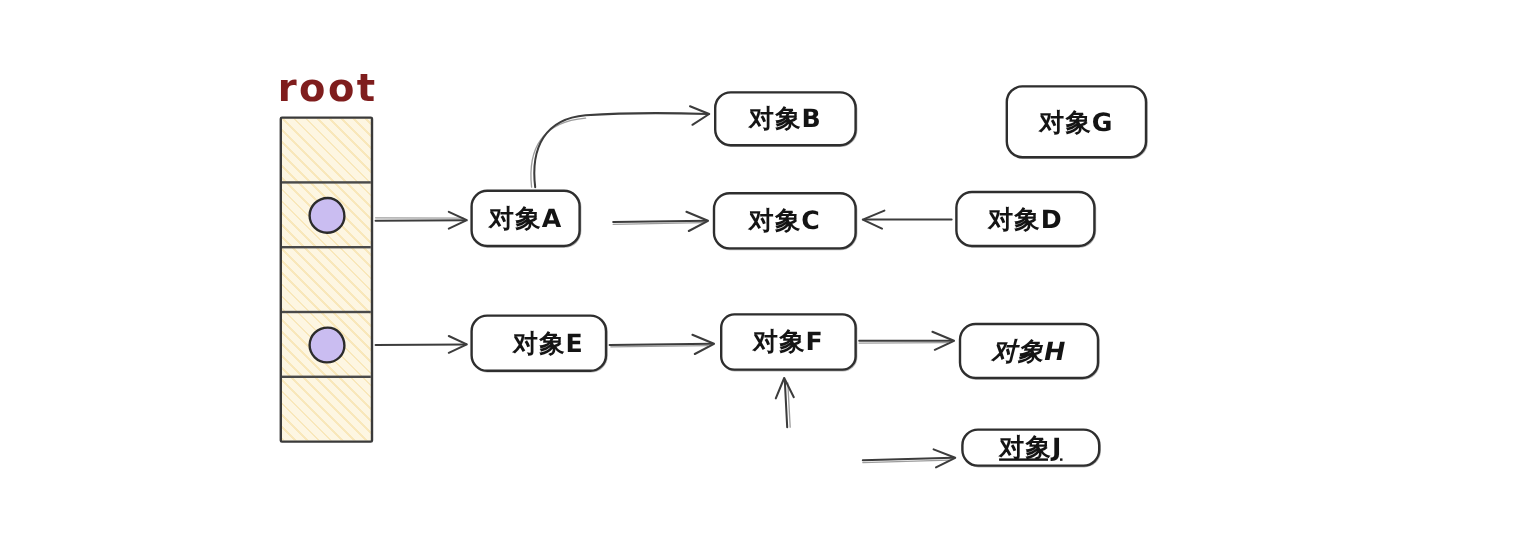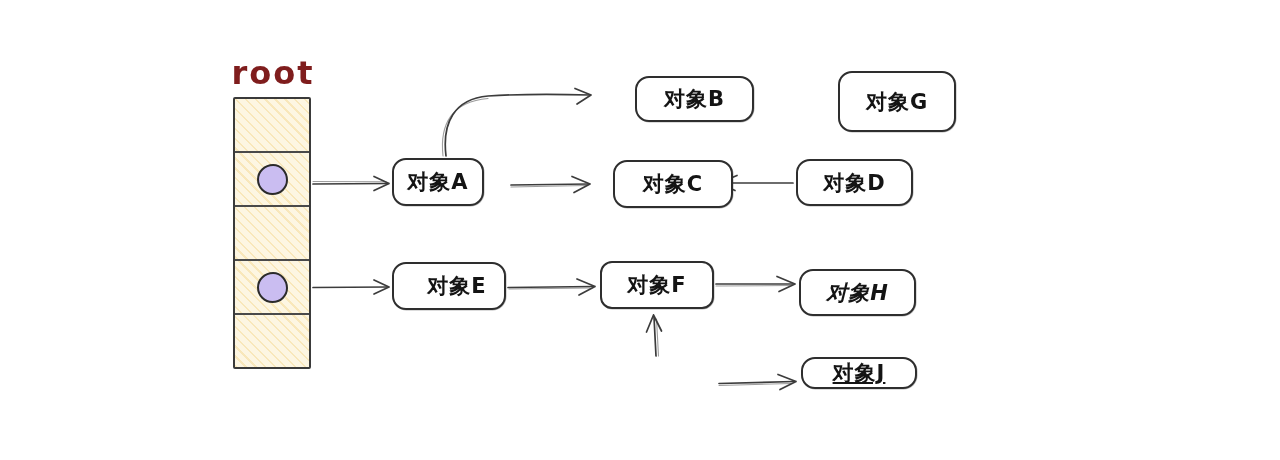--- a/index.html
+++ b/index.html
@@ -64,22 +64,22 @@
     box-shadow: 0.5px 0.5px 0 rgba(46,46,46,0.35);
     display: flex;
     align-items: center;
     justify-content: center;
     font-size: 21px;
     font-weight: 600;
     color: #141414;
     letter-spacing: 1px;
   }
   .node-a { left: 392px; top: 158px; width: 92px; height: 48px; }
-  .node-b { left: 595px; top: 76px;  width: 119px; height: 46px; margin-left: 40px; }
-  .node-c { left: 594px; top: 160px; width: 120px; height: 48px; margin-left: 19px; }
+  .node-b { left: 595px; top: 76px;  width: 119px; height: 46px; }
+  .node-c { left: 594px; top: 160px; width: 120px; height: 48px; }
   .node-d { left: 796px; top: 159px; width: 117px; height: 47px; }
   .node-e { left: 392px; top: 262px; width: 114px; height: 48px; padding-left: 16px; }
   .node-f { left: 600px; top: 261px; width: 114px; height: 48px; border-radius: 12px; }
   .node-g { left: 838px; top: 71px;  width: 118px; height: 61px; text-align: center; }
   .node-h { left: 799px; top: 269px; width: 117px; height: 47px; font-style: italic; }
   .node-i { left: 601px; top: 358px; width: 116px; height: 48px; }
   .node-j { left: 801px; top: 357px; width: 116px; height: 32px; text-decoration: underline; }
   
   .arrows {
     position: absolute;

